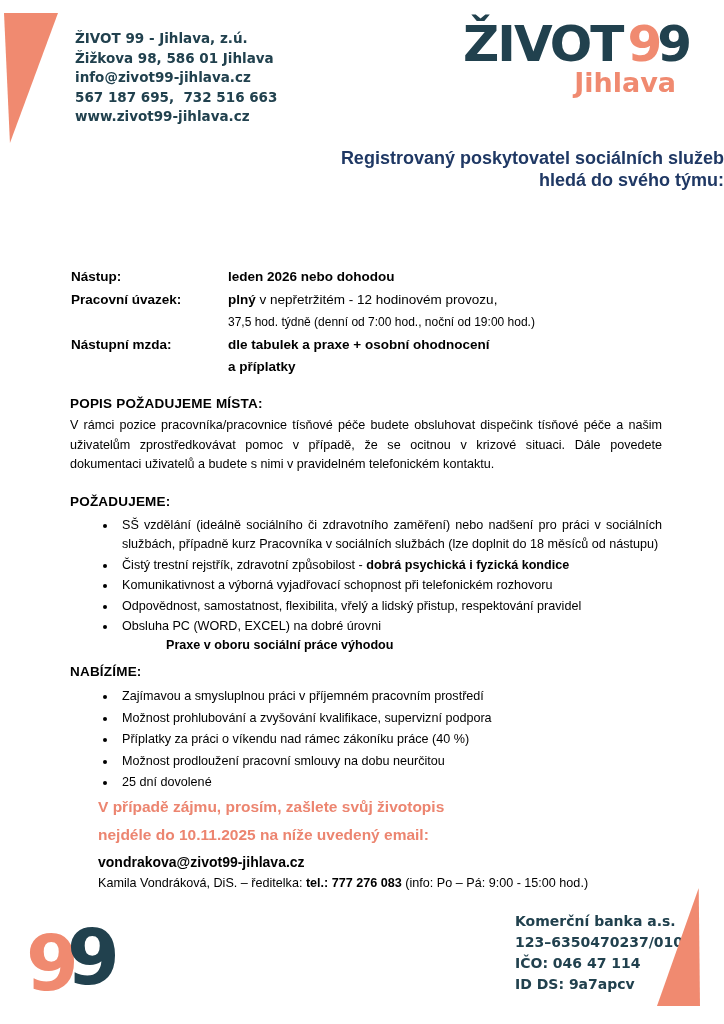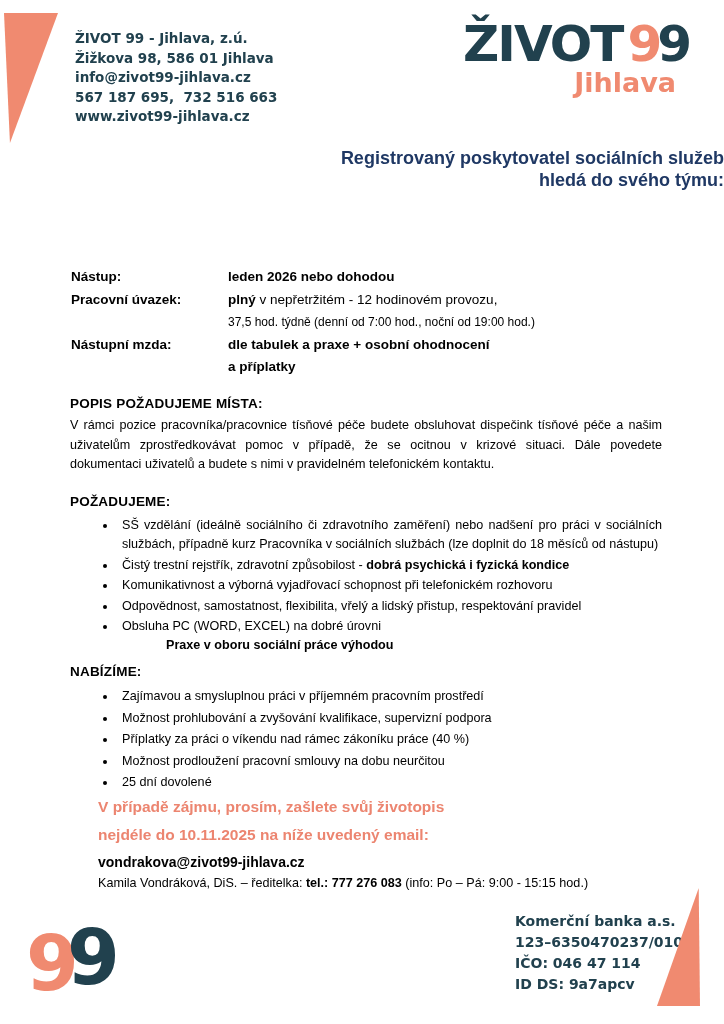--- a/index.html
+++ b/index.html
@@ -151,21 +151,21 @@
       <li>25 dní dovolené</li>
     </ul>
   </div>
 
   <div class="cta">
     <div class="cta-coral">
       <div>V případě zájmu, prosím, zašlete svůj životopis</div>
       <div>nejdéle do 10.11.2025 na níže uvedený email:</div>
     </div>
     <div class="cta-email">vondrakova@zivot99-jihlava.cz</div>
-    <div class="cta-director"><span>Kamila Vondráková, DiS. – ředitelka: </span><span class="bold">tel.: 777 276 083</span><span> (info: Po – Pá: 9:00 - 15:15 hod.)</span></div>
+    <div class="cta-director"><span>Kamila Vondráková, DiS. – ředitelka: </span><span class="bold">tel.: 777 276 083</span><span> (info: Po – Pá: 9:00 - 15:00 hod.)</span></div>
   </div>
 
   <div class="bank">
     <div>Komerční banka a.s.</div>
     <div>123–6350470237/0100</div>
     <div>IČO: 046 47 114</div>
     <div>ID DS: 9a7apcv</div>
   </div>
 
   <div class="logo99"><span class="nine-coral">9</span><span class="nine-teal">9</span></div>

